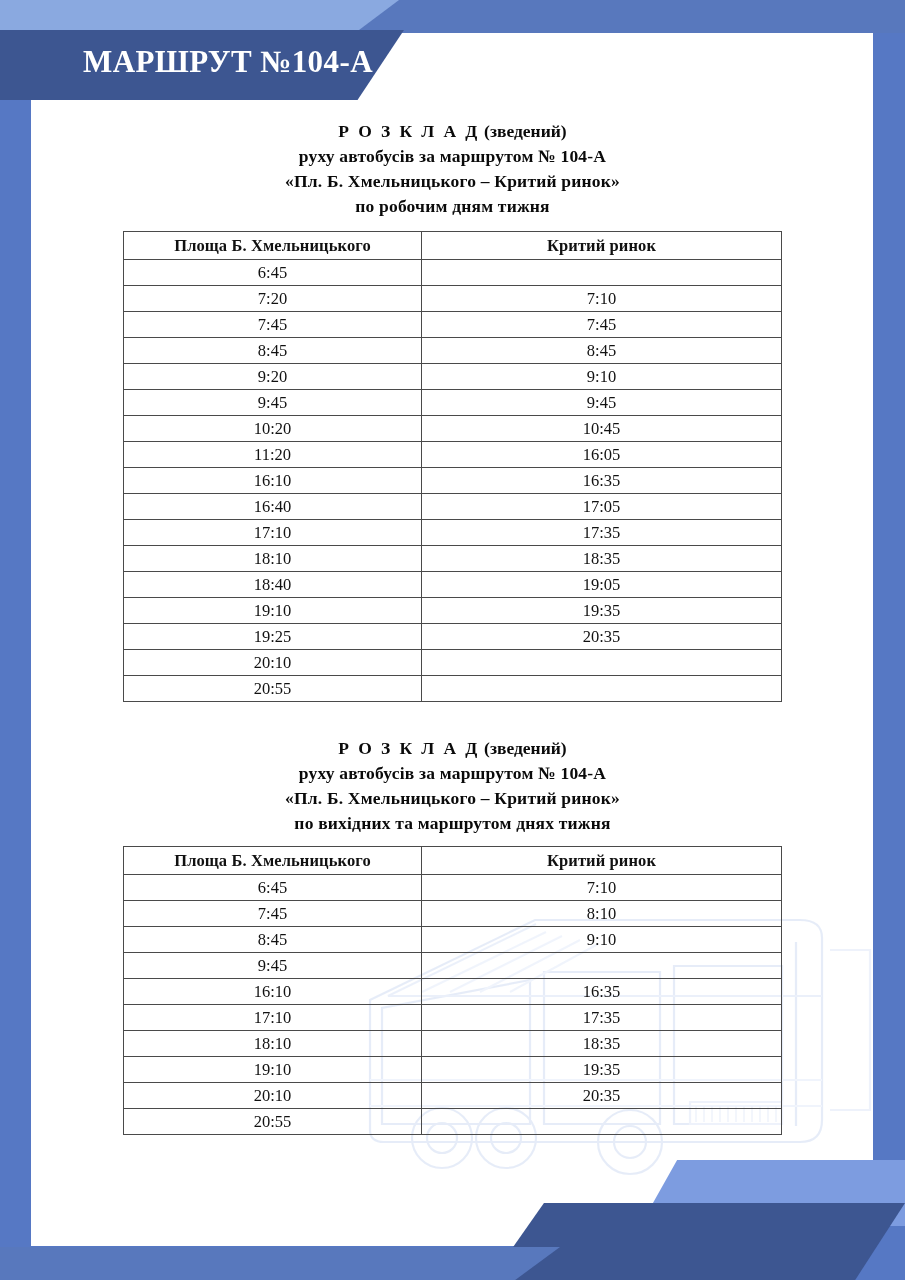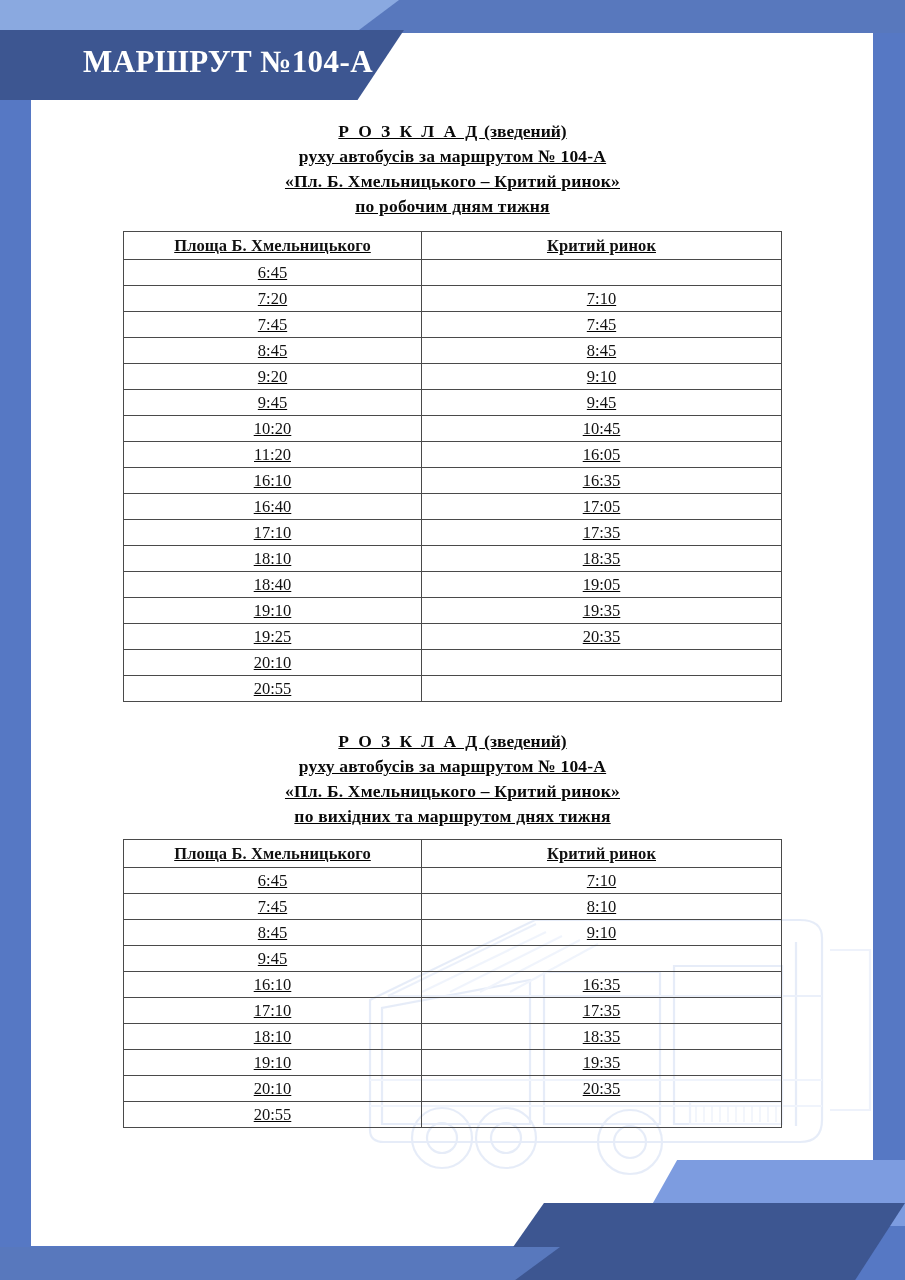--- a/index.html
+++ b/index.html
@@ -117,42 +117,41 @@
     opacity: 0.40;
     pointer-events: none;
   }
 
   
   .content {
     position: absolute;
     left: 0;
     top: 0;
     width: 905px;
-    text-decoration: underline;
   }
 
   .heading-block {
     text-align: center;
     color: #0a0a0a;
     font-family: "Liberation Serif", "DejaVu Serif", serif;
     font-weight: bold;
     font-size: 17.5px;
     line-height: 25px;
   }
   .heading-block .hl1 { letter-spacing: 2.4px; }
   .heading-block .hl1 .paren { letter-spacing: 0px; }
   .heading-block .hl2,
   .heading-block .hl3,
   .heading-block .hl4 { letter-spacing: 0.2px; }
 
   .sched-table {
     border-collapse: collapse;
     table-layout: fixed;
     width: 658px;
-    margin: 1px auto;
+    margin: 8px auto;
     background: transparent;
     border: 1.5px solid #7a7a7a;
   }
   .sched-table td,
   .sched-table th {
     border: 1px solid #4a4a4a;
     height: 25px;
     text-align: center;
     vertical-align: middle;
     font-family: "Liberation Serif", "DejaVu Serif", serif;

